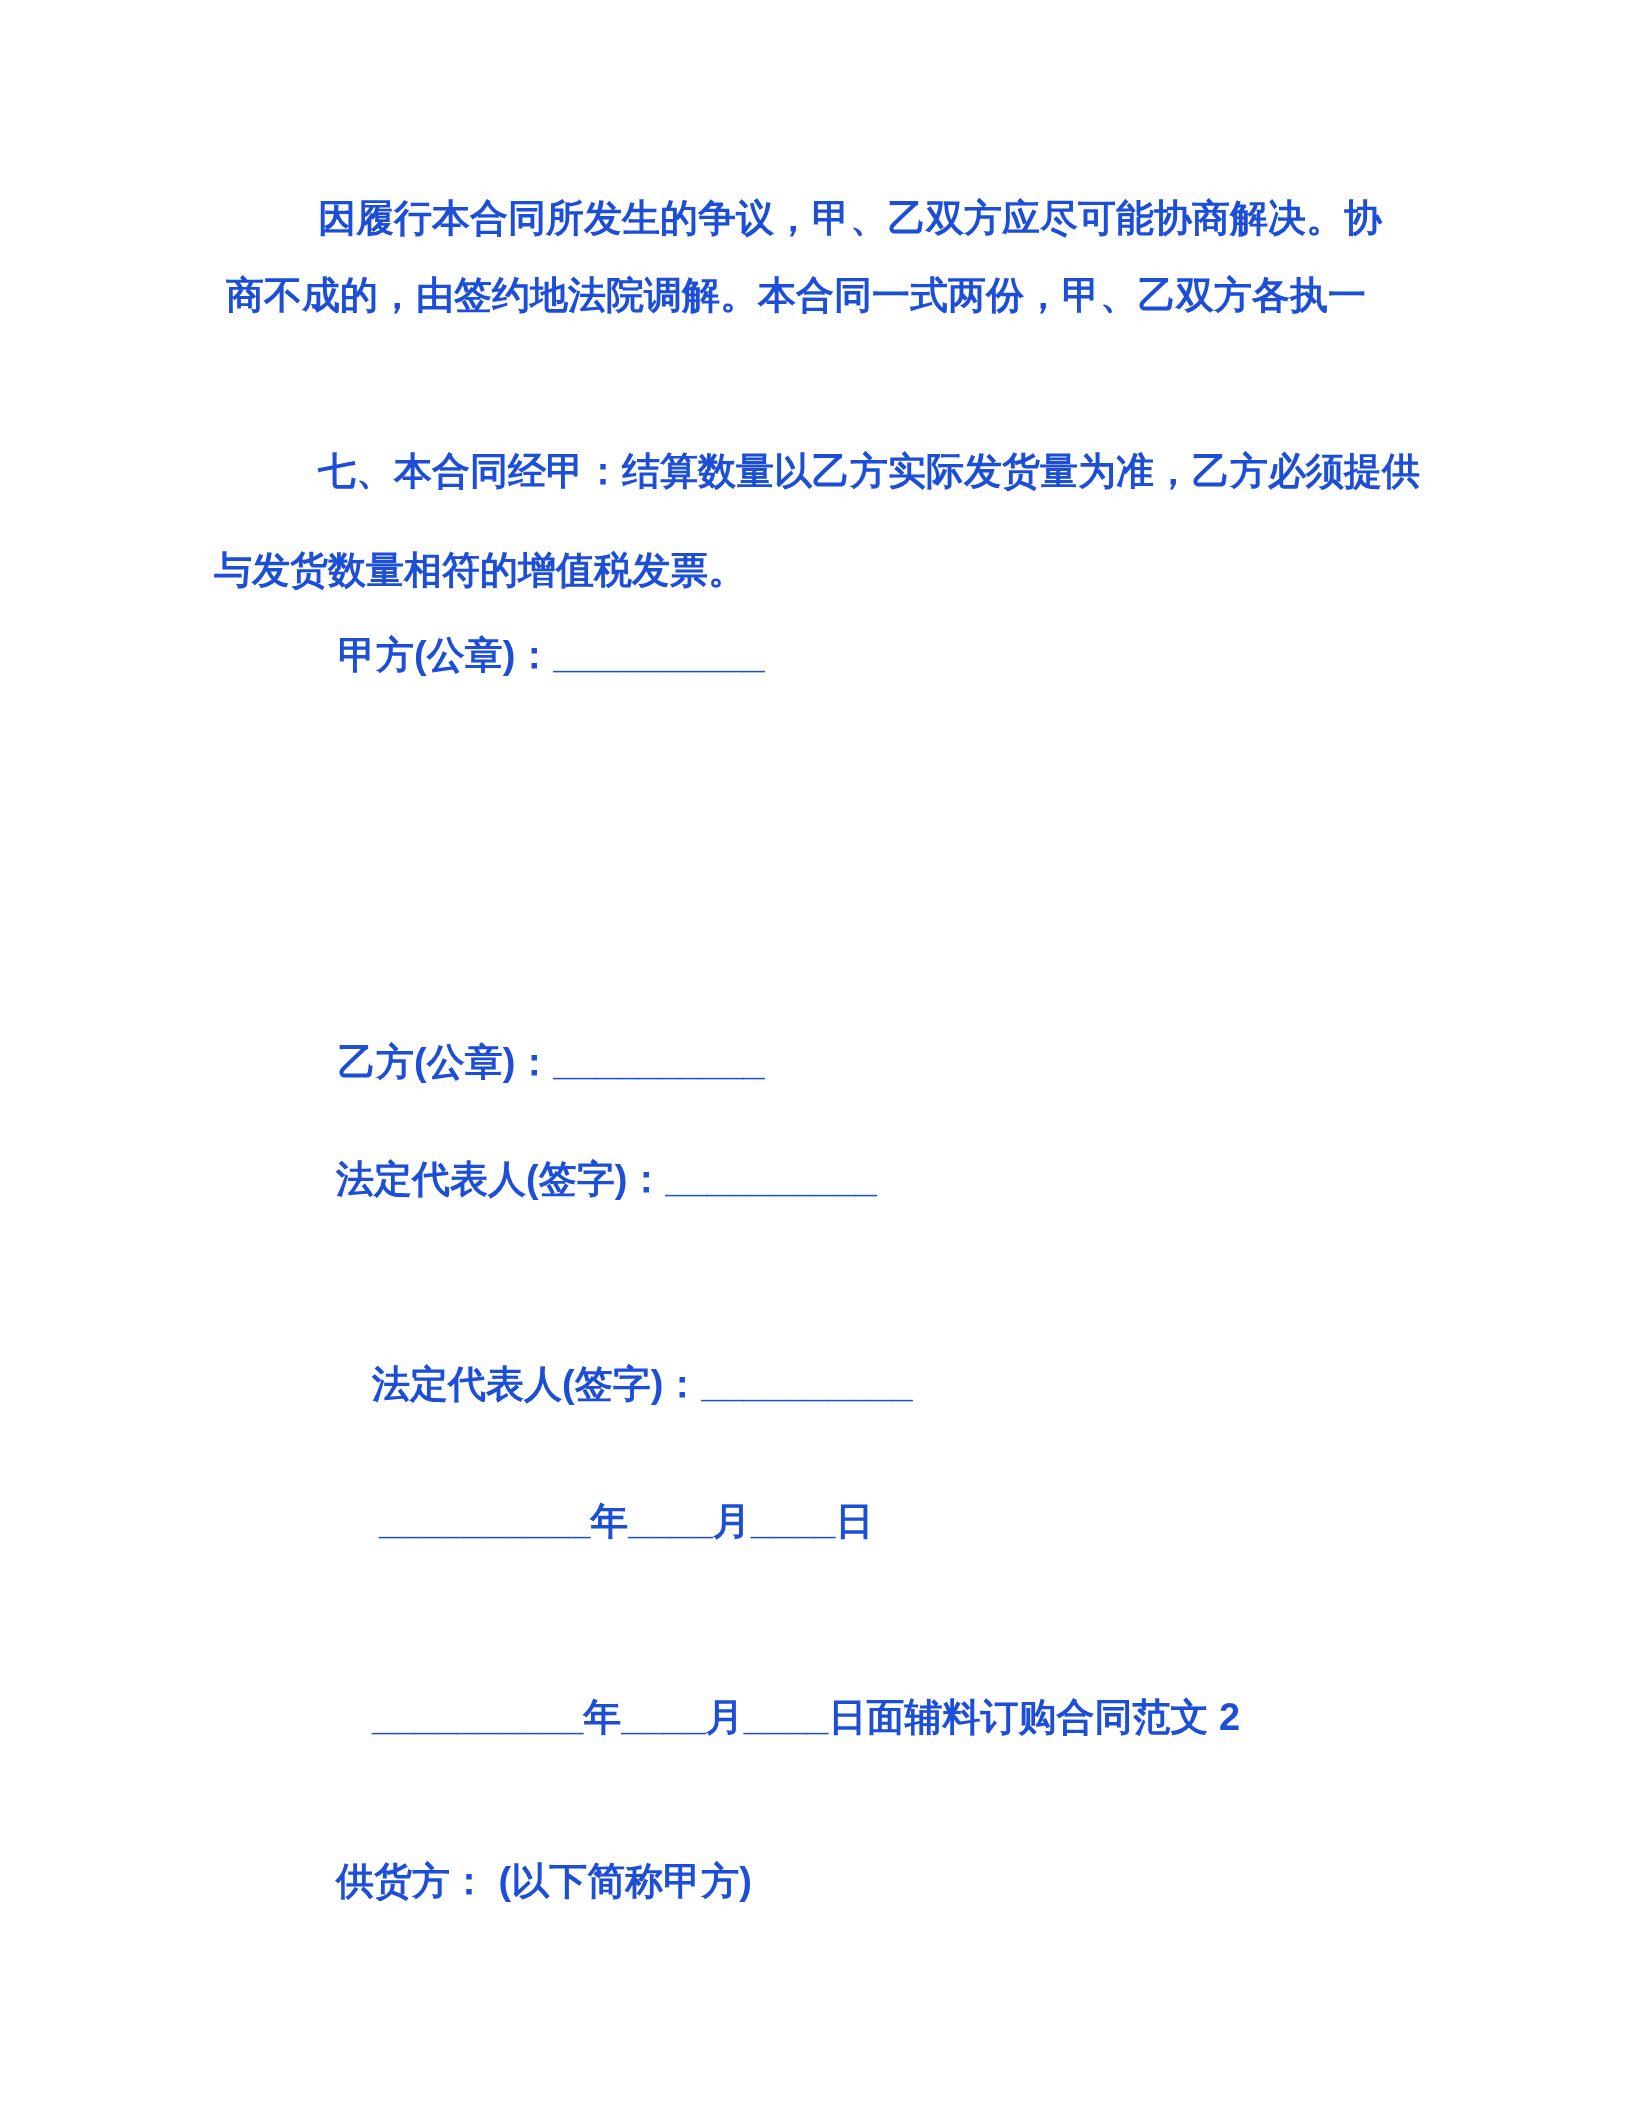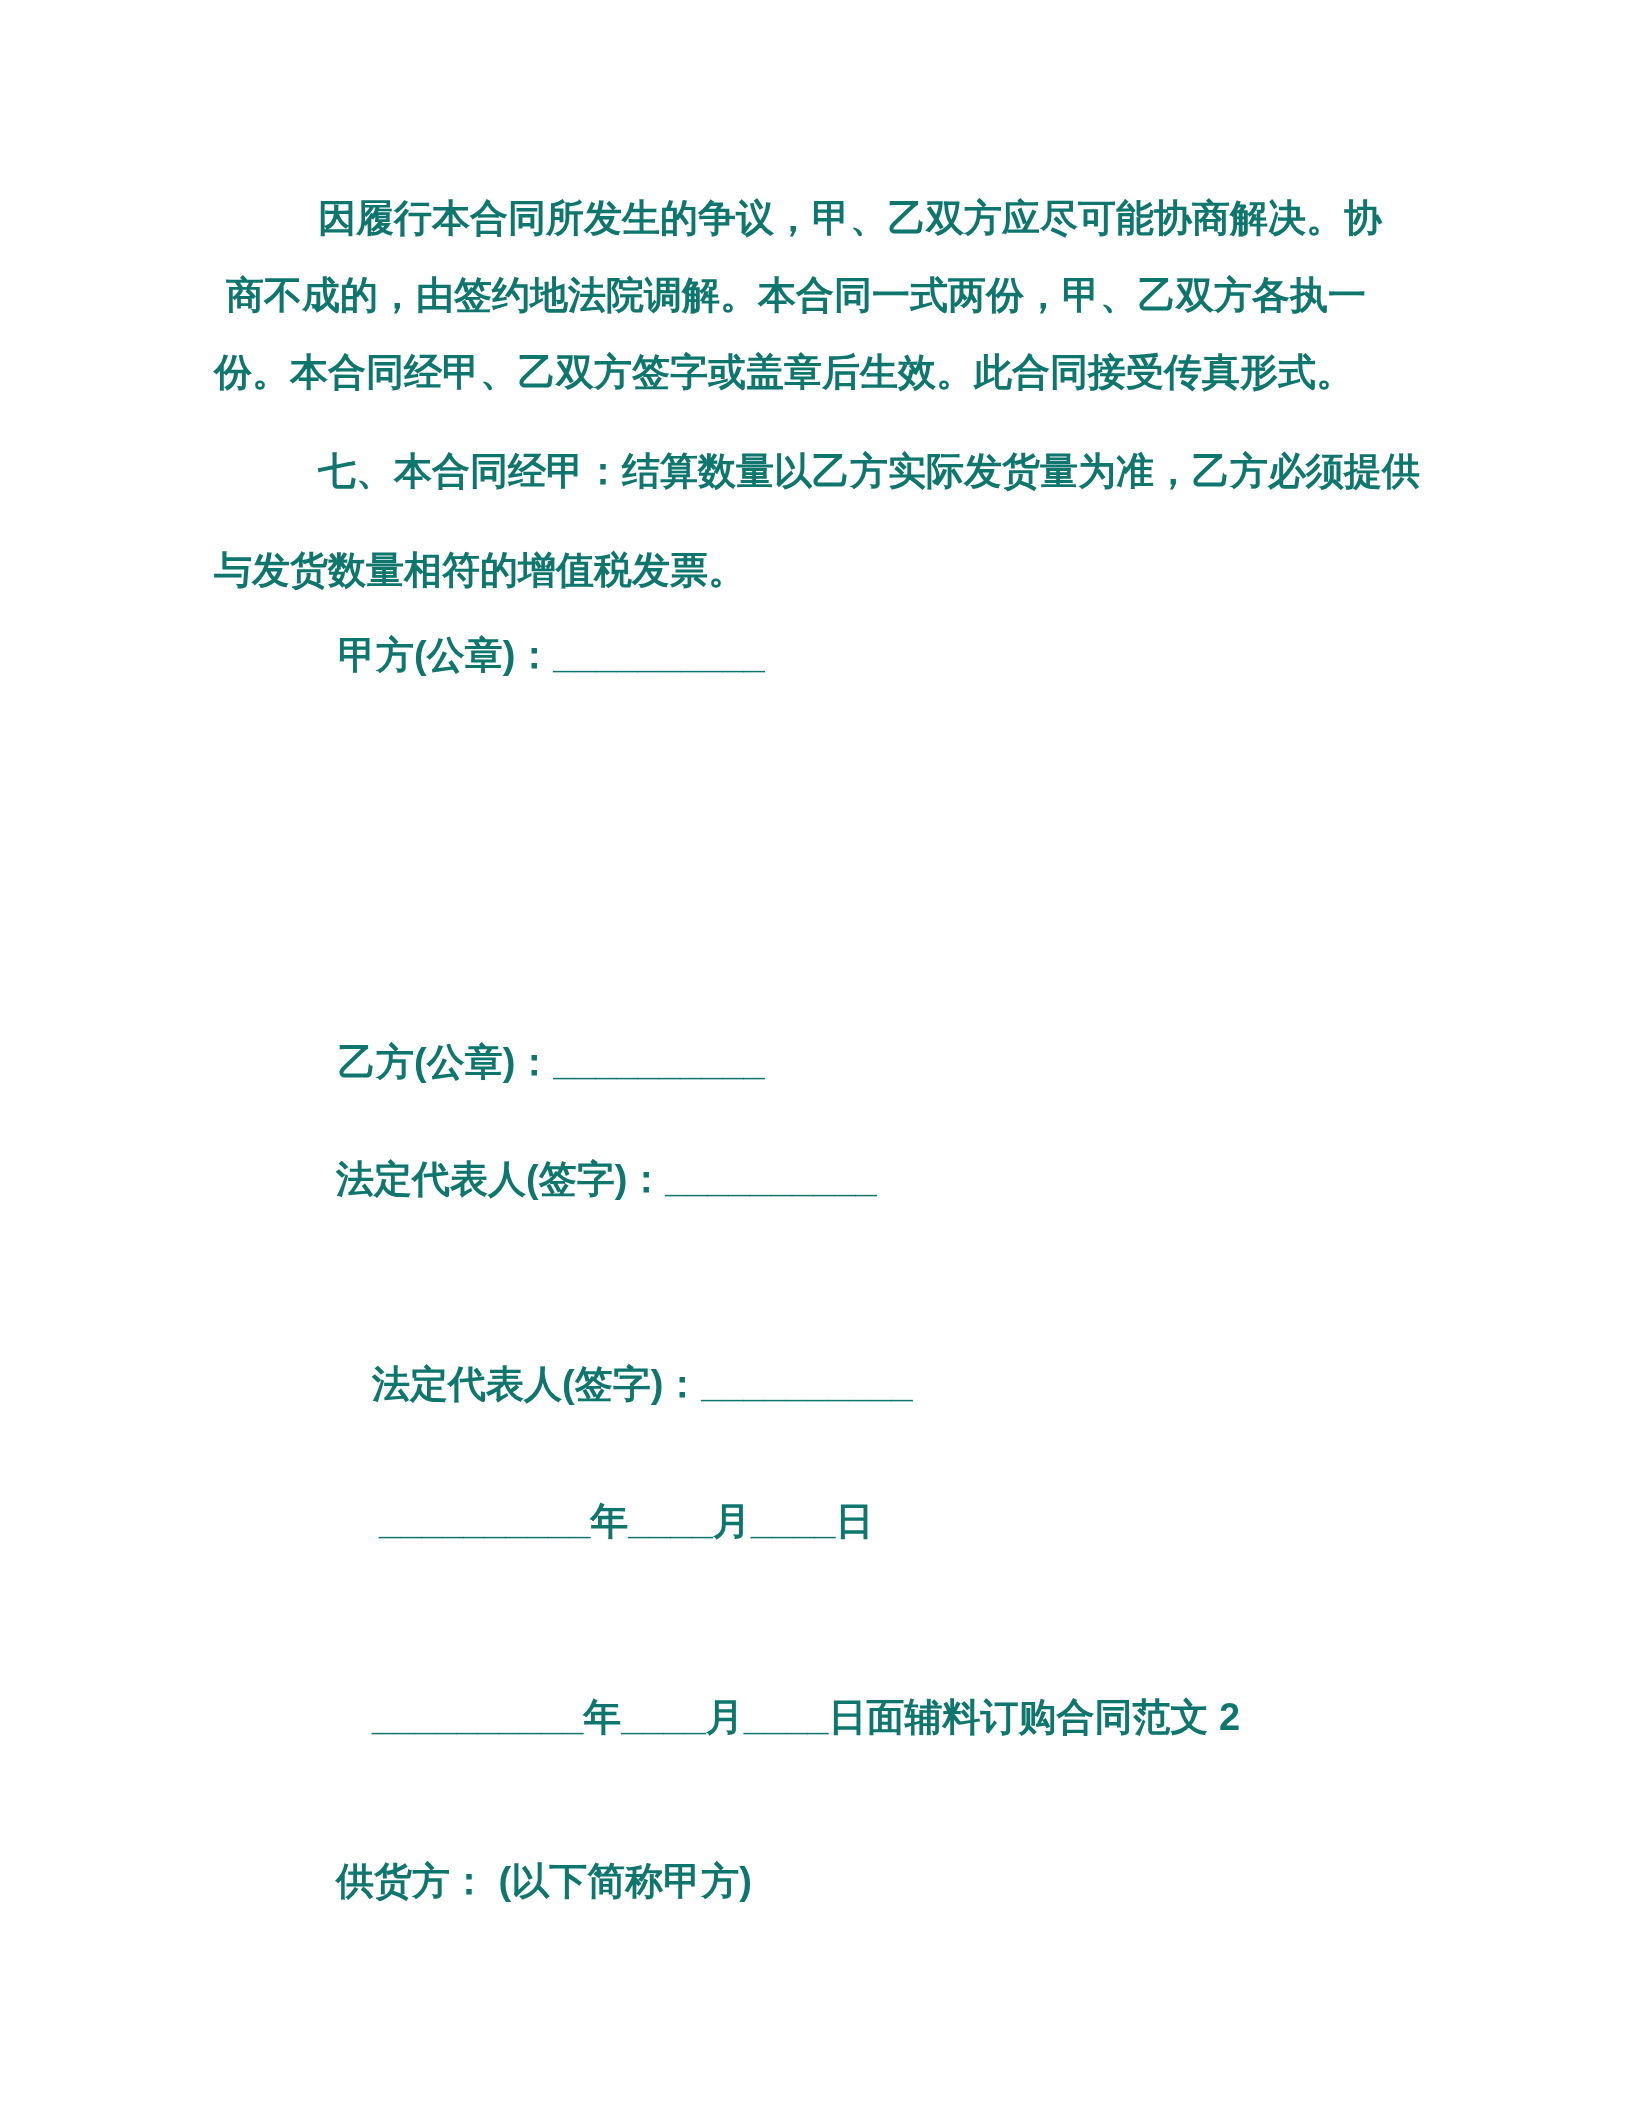--- a/index.html
+++ b/index.html
@@ -11,21 +11,21 @@
     position: relative;
     width: 1632px;
     height: 2112px;
     background: #ffffff;
     overflow: hidden;
     font-family: "Liberation Sans", "DejaVu Sans", sans-serif;
   }
   .line {
     position: absolute;
     white-space: nowrap;
-    color: #0f766e;
+    color: #1d4ed8;
     font-size: 38px;
     font-weight: 700;
     line-height: 1.15;
     letter-spacing: 0px;
   }
   
   .l1  { left: 318px; top: 197px; }
   .l2  { left: 226px; top: 274px; text-align: right; }
   .l3  { left: 214px; top: 351px; }
   .l4  { left: 318px; top: 450px; }
@@ -40,21 +40,20 @@
 </style>
 </head>
 <body>
 
 <div class="page">
 
   <div class="line l1">因履行本合同所发生的争议，甲、乙双方应尽可能协商解决。协</div>
 
   <div class="line l2">商不成的，由签约地法院调解。本合同一式两份，甲、乙双方各执一</div>
 
-  <div class="line l3">份。本合同经甲、乙双方签字或盖章后生效。此合同接受传真形式。</div>
 
   <div class="line l4">七、本合同经甲：结算数量以乙方实际发货量为准，乙方必须提供</div>
 
   <div class="line l5">与发货数量相符的增值税发票。</div>
 
   <div class="line l6">甲方(公章)：__________</div>
 
   <div class="line l7">乙方(公章)：__________</div>
 
   <div class="line l8">法定代表人(签字)：__________</div>

